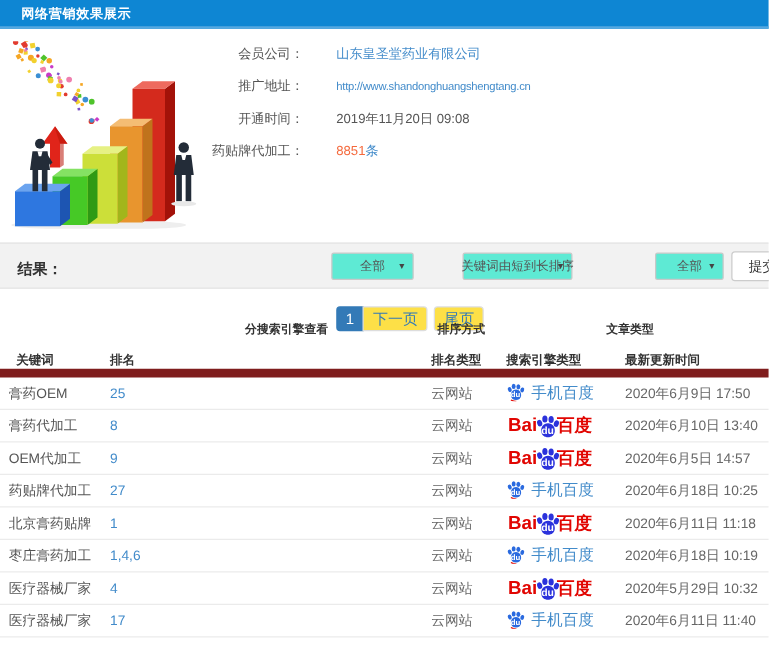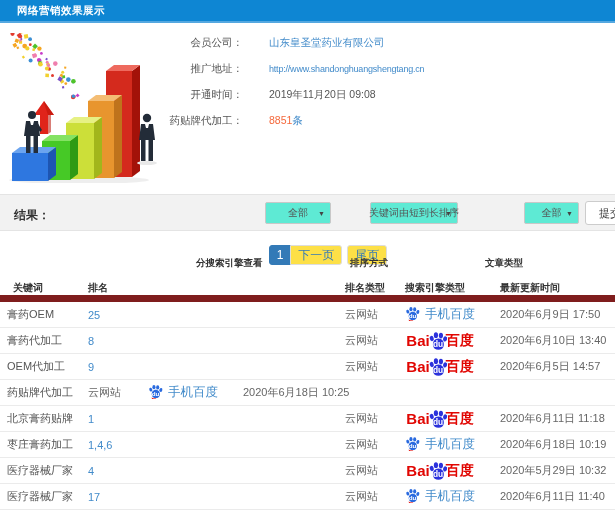--- a/index.html
+++ b/index.html
@@ -273,20 +273,21 @@
               <path d="M12.5 9 C8 9 5.5 13 6 17 C6.4 20.5 9 22.5 12.5 22.5 C16 22.5 18.6 20.5 19 17 C19.5 13 17 9 12.5 9 Z" fill="#2b32dc"></path>
               <text x="12" y="19" font-size="10" font-weight="bold" fill="#fff" text-anchor="middle" font-family="Liberation Sans,sans-serif">du</text>
             </svg>
             <span class="bd-cn">百度</span>
           </span>
         </div>
         <div class="c5">2020年6月5日 14:57</div>
       </div>
       <div class="t-row">
         <div class="c1">药贴牌代加工</div>
+        <div class="c2">27</div>
         <div class="c3">云网站</div>
         <div class="c4">
           <span class="m-engine">
             <svg width="15" height="15" viewBox="0 0 24 24">
               <path d="M6 22.5 Q9 24.5 13 24" stroke="#e10602" stroke-width="1.6" fill="none"></path>
               <ellipse cx="4.5" cy="9" rx="2.4" ry="3.2" fill="#2a6adf" transform="rotate(-18 4.5 9)"></ellipse>
               <ellipse cx="9.5" cy="5" rx="2.5" ry="3.4" fill="#2a6adf"></ellipse>
               <ellipse cx="15.5" cy="5.5" rx="2.5" ry="3.4" fill="#2a6adf"></ellipse>
               <ellipse cx="20.5" cy="9.5" rx="2.4" ry="3.2" fill="#2a6adf" transform="rotate(18 20.5 9.5)"></ellipse>
               <path d="M12.5 9 C8 9 5.5 13 6 17 C6.4 20.5 9 22.5 12.5 22.5 C16 22.5 18.6 20.5 19 17 C19.5 13 17 9 12.5 9 Z" fill="#2a6adf"></path>

